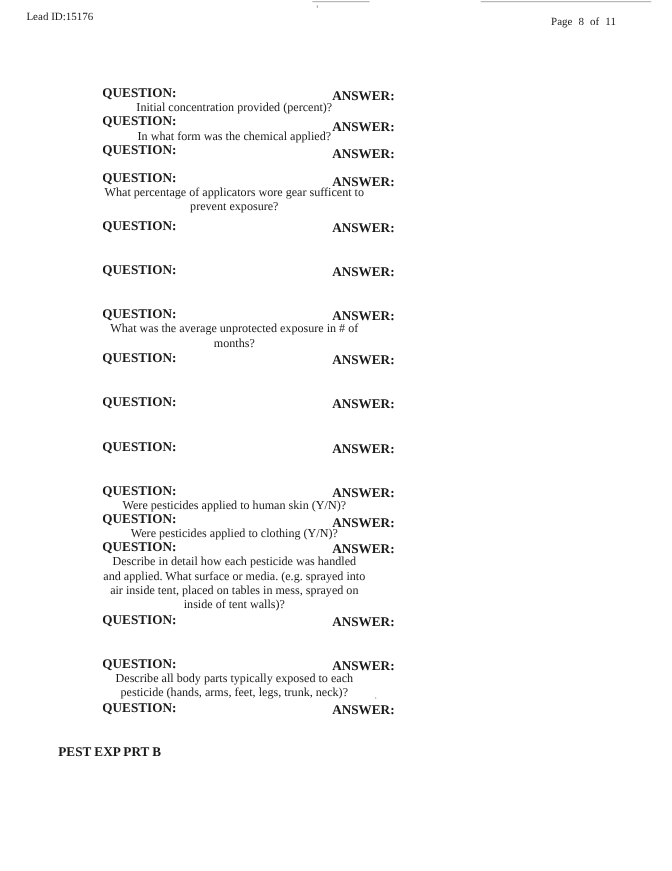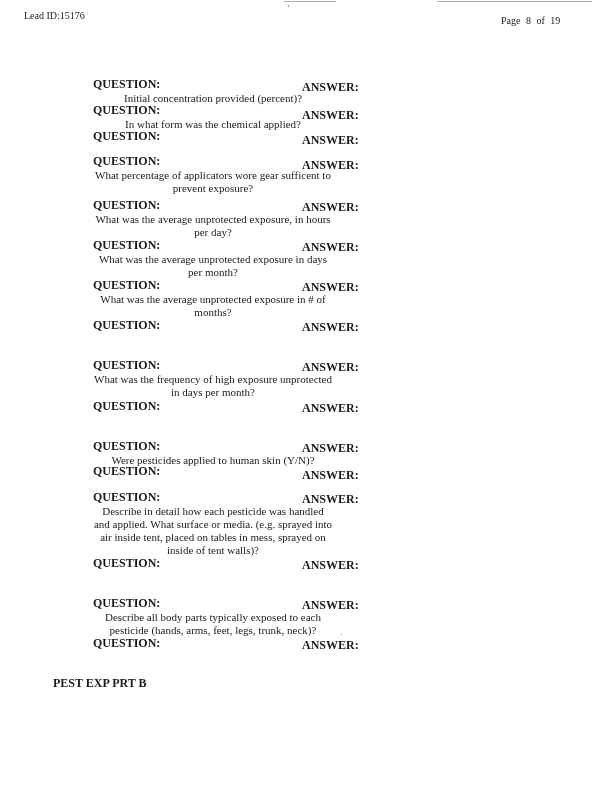--- a/index.html
+++ b/index.html
@@ -17,21 +17,21 @@
     .stray-dot { position: absolute; left: 341px; top: 634px; width: 1px; height: 1px; background: #888; }
   </style>
 </head>
 <body>
 
 <div class="topline" style="left:284px;width:52px;"></div>
 <div class="topdot" style="left:288px;"></div>
 <div class="topline" style="left:437px;width:155px;"></div>
 
 <div class="hdr-left">Lead ID:15176</div>
-<div class="hdr-right">Page  8  of  19</div>
+<div class="hdr-right">Page  8  of  11</div>
 
 <div class="block" style="top:78px;">
   <span class="qlabel">QUESTION:</span>
   <span class="qtext">Initial concentration provided (percent)?</span>
 </div>
 <div class="alabel" style="top:81px;">ANSWER:</div>
 
 <div class="block" style="top:104px;">
   <span class="qlabel">QUESTION:</span>
   <span class="qtext">In what form was the chemical applied?</span>
@@ -44,60 +44,58 @@
 <div class="alabel" style="top:134px;">ANSWER:</div>
 
 <div class="block" style="top:155px;">
   <span class="qlabel">QUESTION:</span>
   <span class="qtext">What percentage of applicators wore gear sufficent to prevent exposure?</span>
 </div>
 <div class="alabel" style="top:159px;">ANSWER:</div>
 
 <div class="block" style="top:199px;">
   <span class="qlabel">QUESTION:</span>
-  <span class="qtext">What was the average unprotected exposure, in hours per day?</span>
 </div>
 <div class="alabel" style="top:201px;">ANSWER:</div>
 
 <div class="block" style="top:239px;">
   <span class="qlabel">QUESTION:</span>
-  <span class="qtext">What was the average unprotected exposure in days per month?</span>
 </div>
 <div class="alabel" style="top:241px;">ANSWER:</div>
 
 <div class="block" style="top:279px;">
   <span class="qlabel">QUESTION:</span>
   <span class="qtext">What was the average unprotected exposure in # of months?</span>
 </div>
 <div class="alabel" style="top:281px;">ANSWER:</div>
 
 <div class="block" style="top:319px;">
   <span class="qlabel">QUESTION:</span>
 </div>
 <div class="alabel" style="top:321px;">ANSWER:</div>
 
 <div class="block" style="top:359px;">
   <span class="qlabel">QUESTION:</span>
-  <span class="qtext">What was the frequency of high exposure unprotected in days per month?</span>
 </div>
 <div class="alabel" style="top:361px;">ANSWER:</div>
 
 <div class="block" style="top:400px;">
   <span class="qlabel">QUESTION:</span>
 </div>
 <div class="alabel" style="top:402px;">ANSWER:</div>
 
 <div class="block" style="top:440px;">
   <span class="qlabel">QUESTION:</span>
   <span class="qtext">Were pesticides applied to human skin (Y/N)?</span>
 </div>
 <div class="alabel" style="top:442px;">ANSWER:</div>
 
 <div class="block" style="top:465px;">
   <span class="qlabel">QUESTION:</span>
+  <span class="qtext">Were pesticides applied to clothing (Y/N)?</span>
 </div>
 <div class="alabel" style="top:469px;">ANSWER:</div>
 
 <div class="block" style="top:491px;">
   <span class="qlabel">QUESTION:</span>
   <span class="qtext">Describe in detail how each pesticide was handled and applied.  What surface or media. (e.g. sprayed into air inside tent, placed on tables in mess, sprayed on inside of tent walls)?</span>
 </div>
 <div class="alabel" style="top:493px;">ANSWER:</div>
 
 <div class="block" style="top:557px;">

